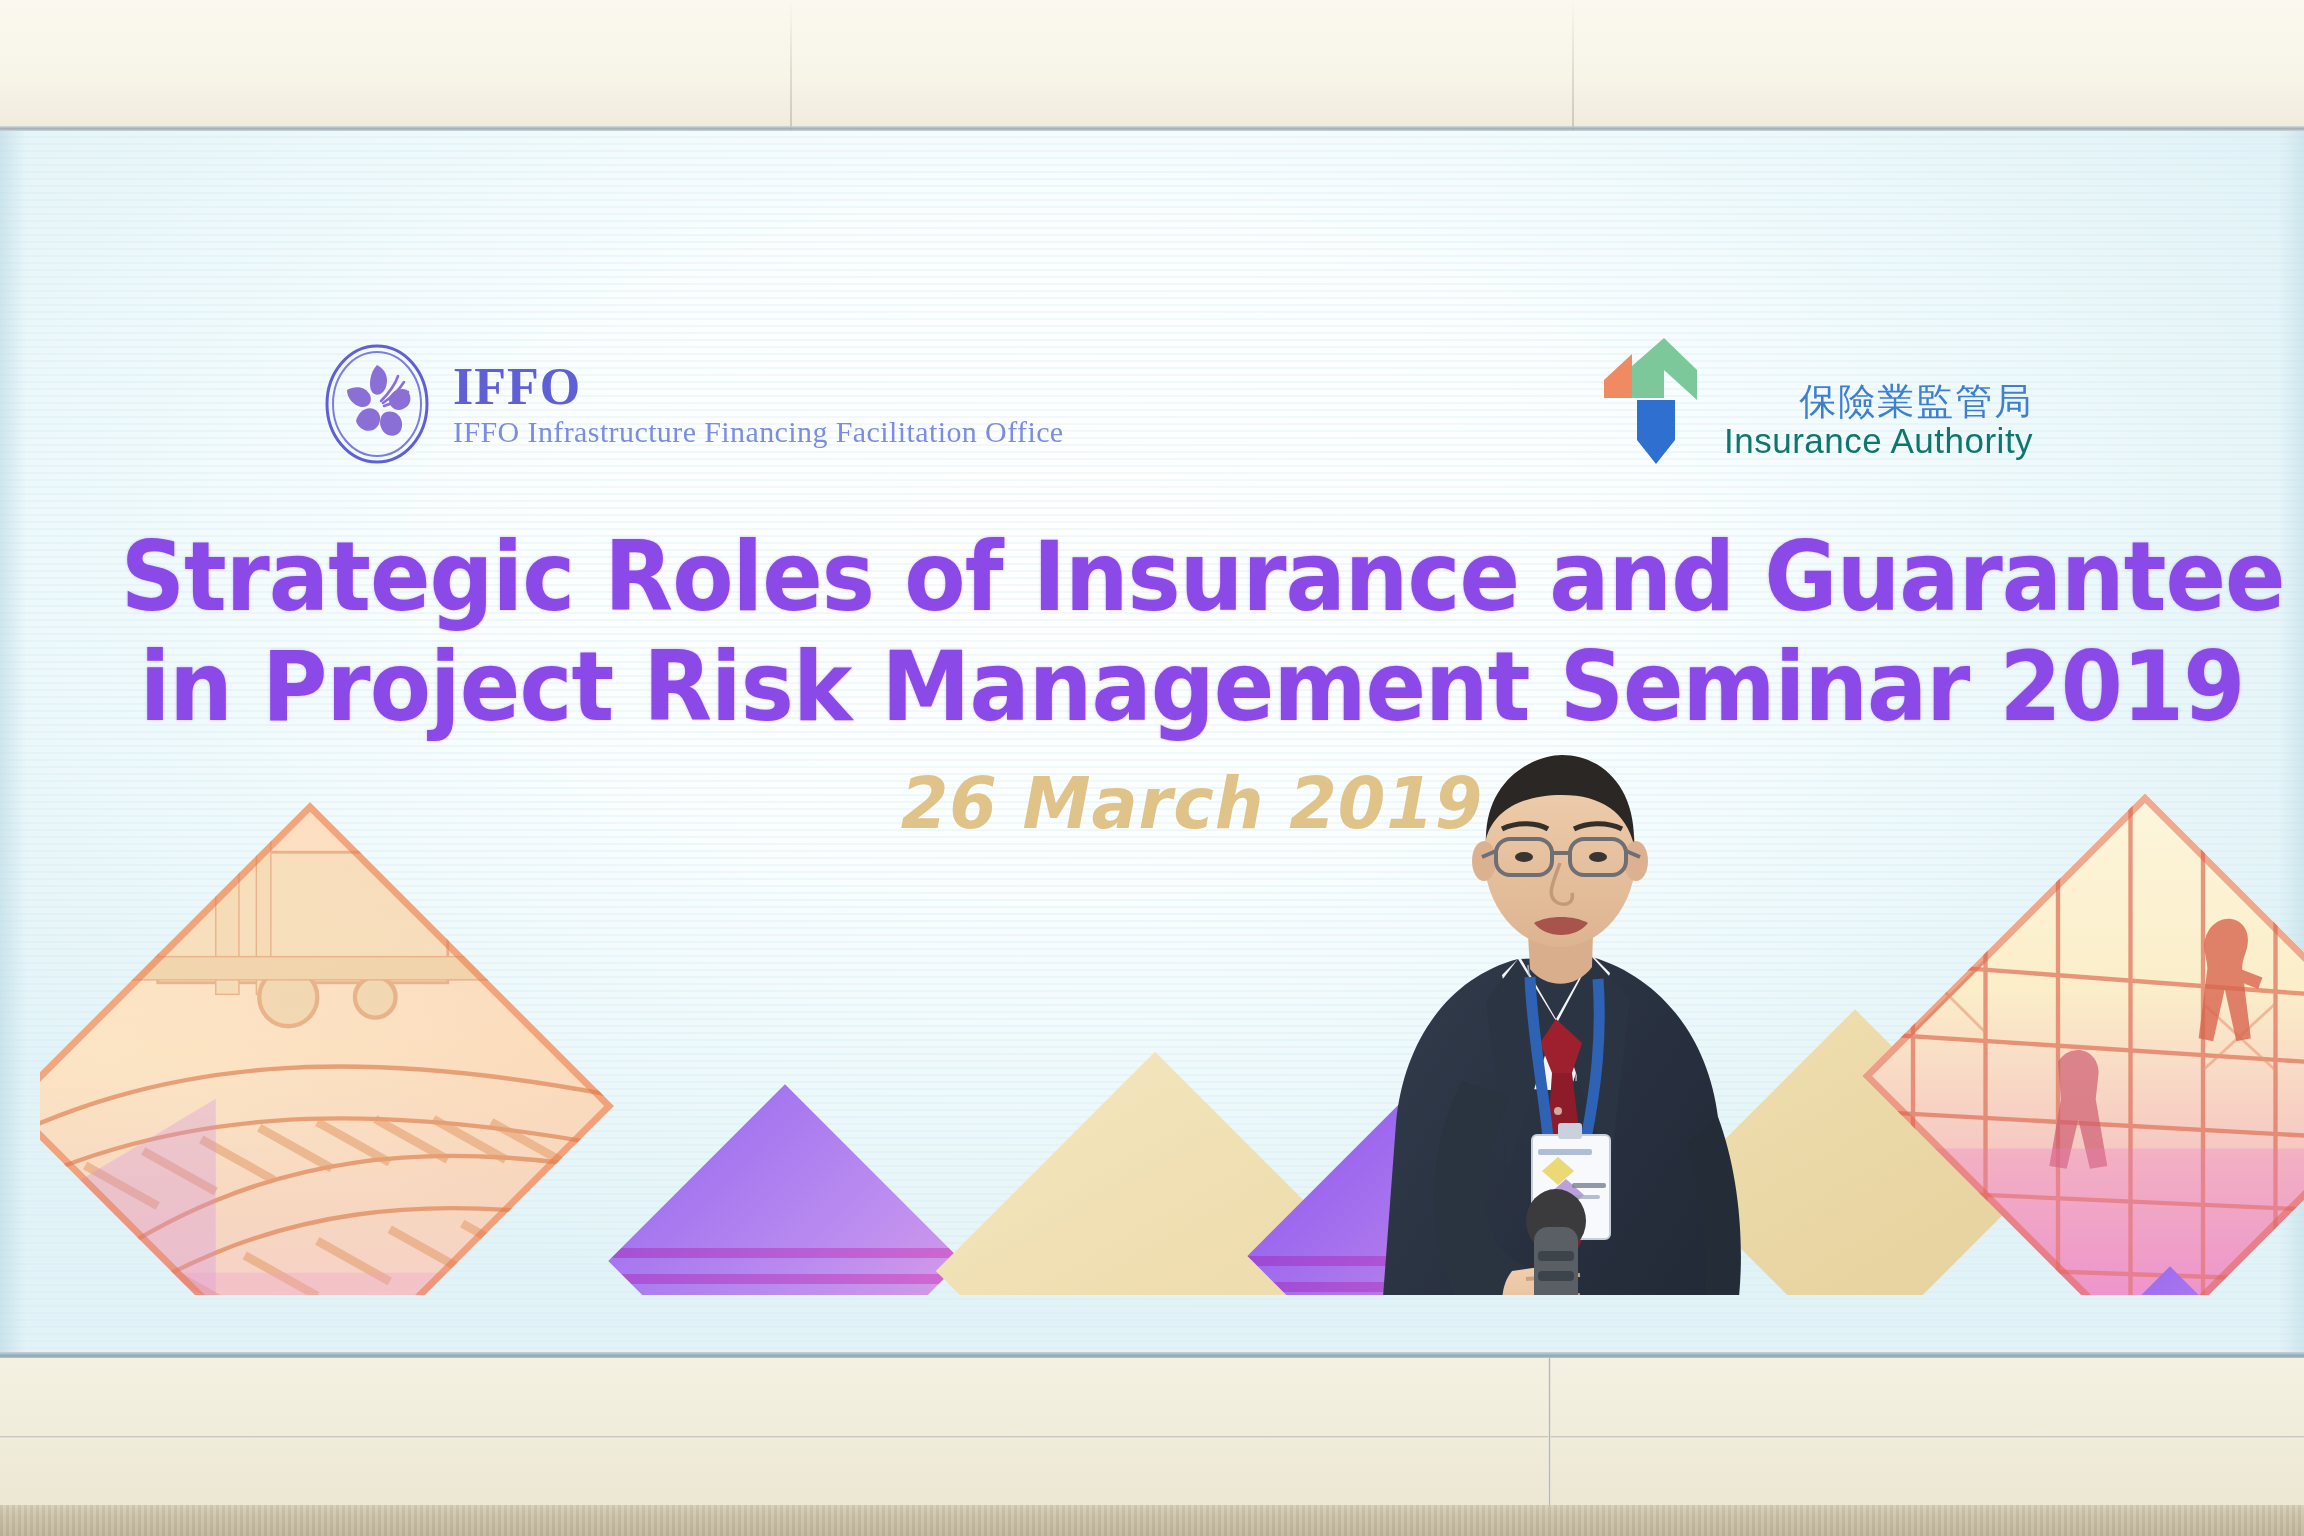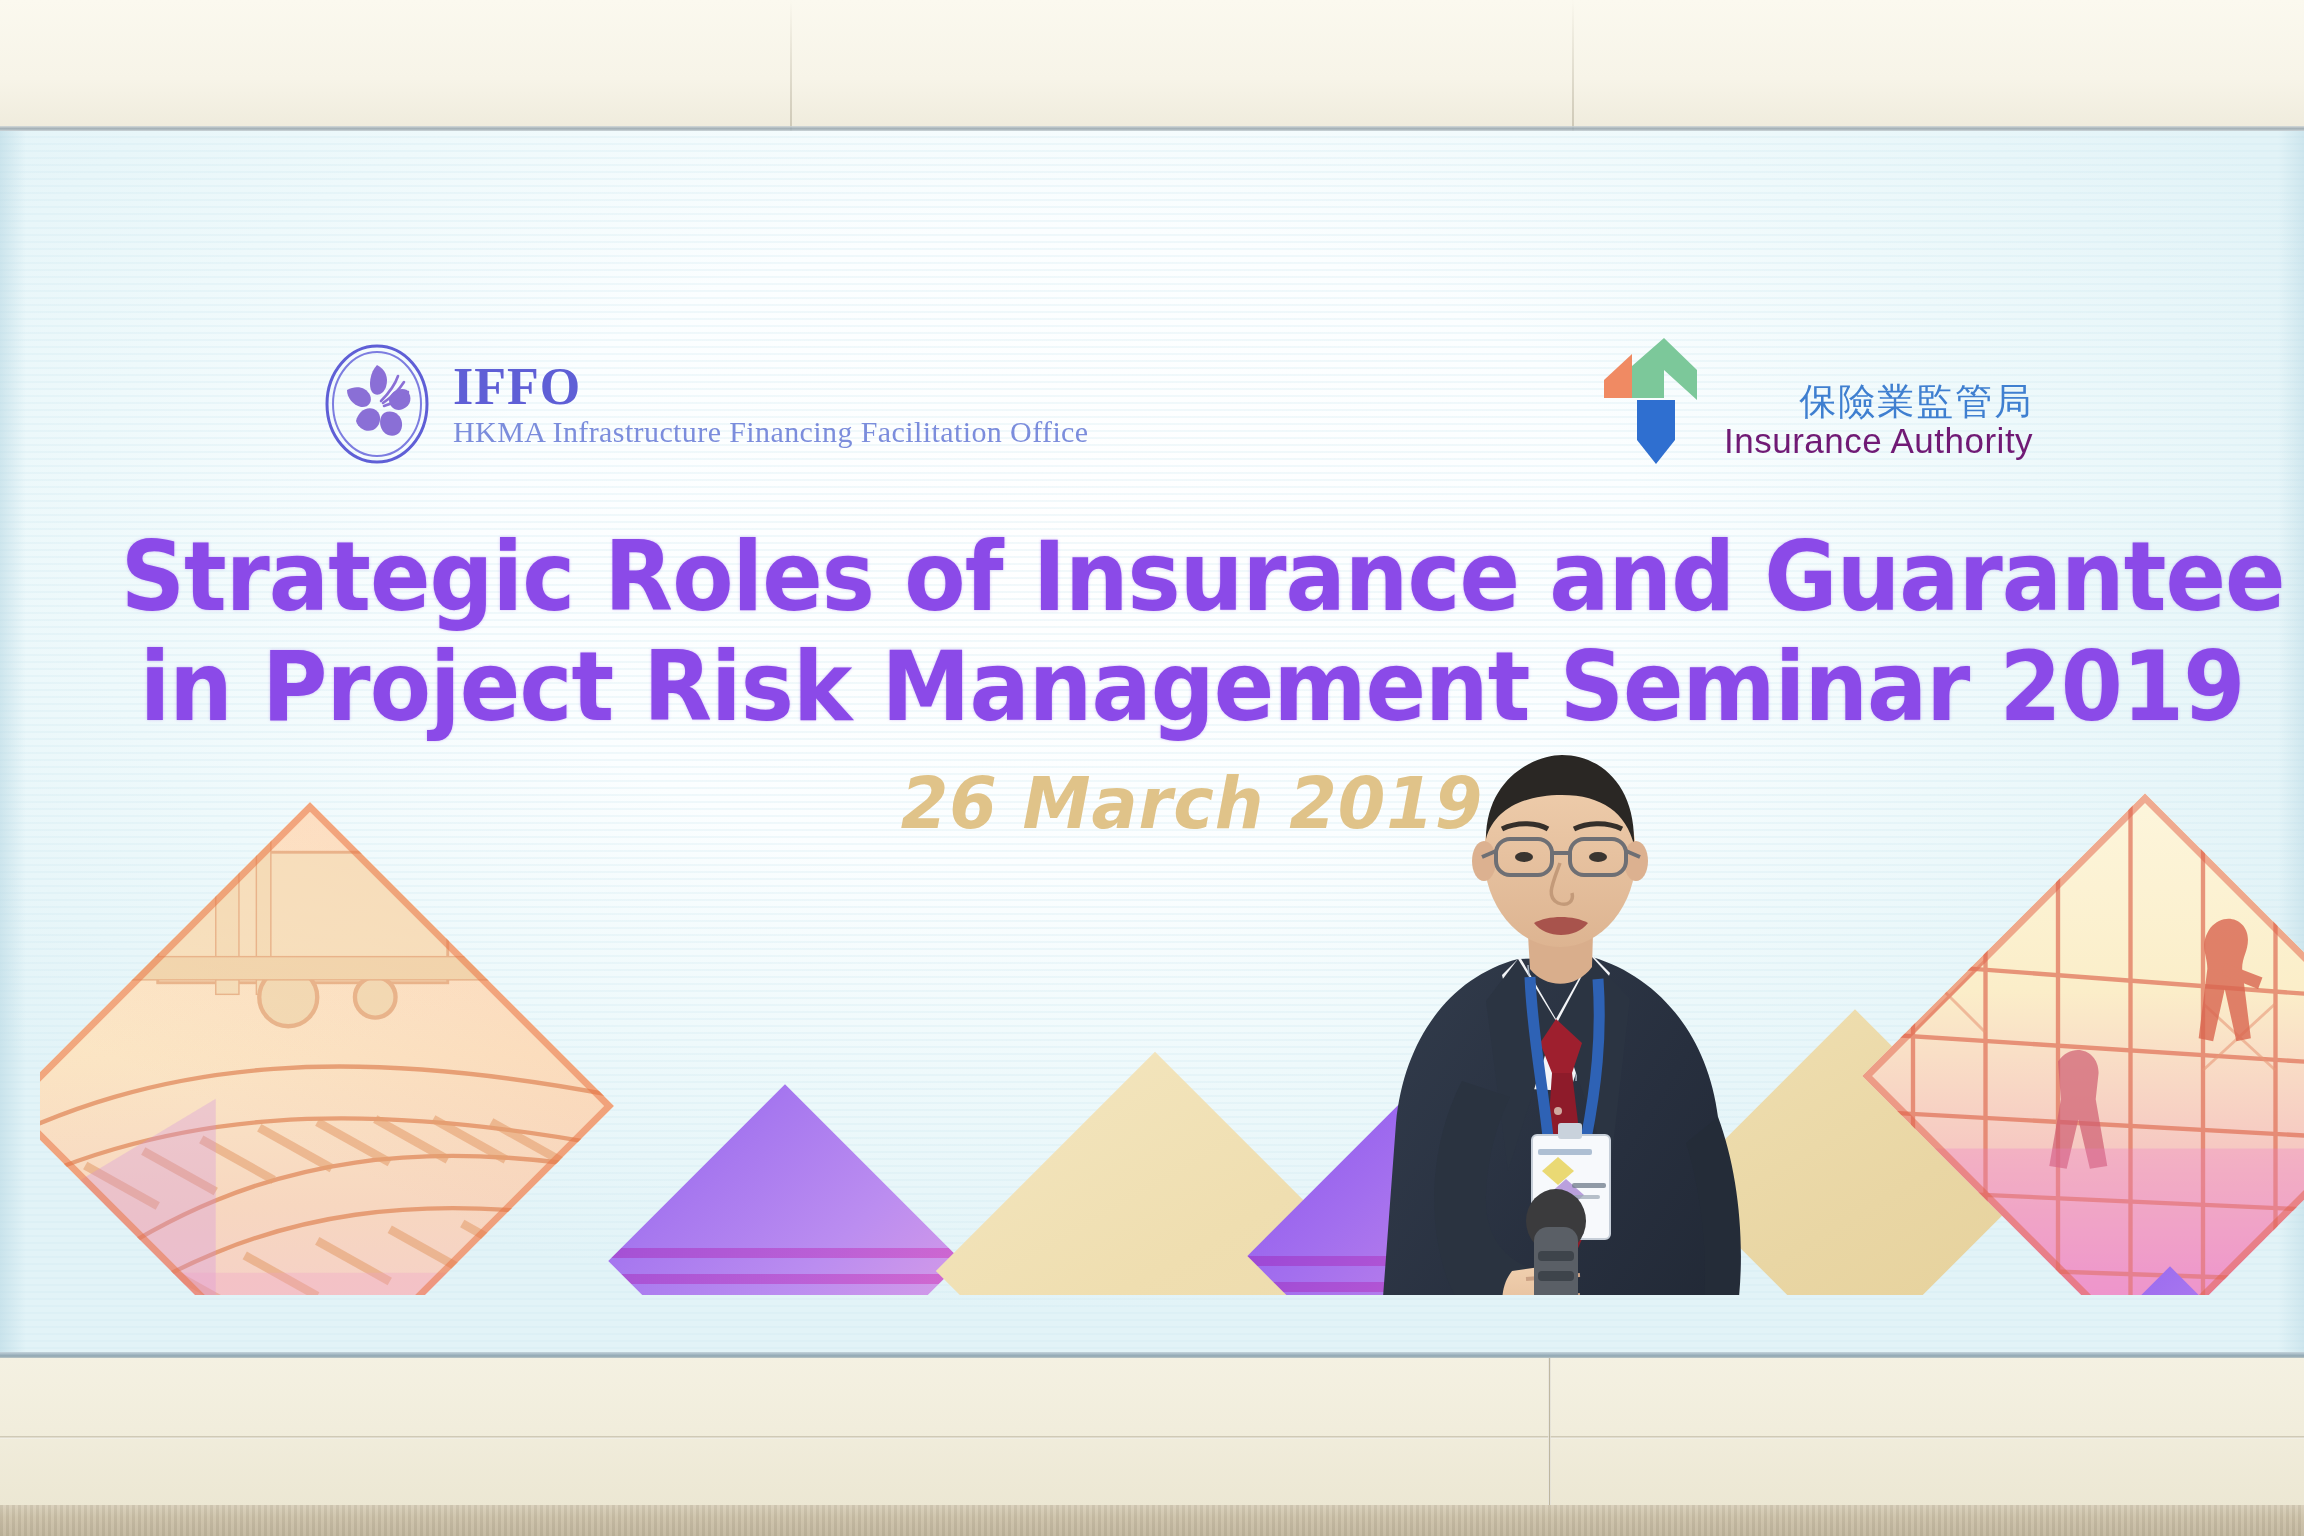--- a/index.html
+++ b/index.html
@@ -67,21 +67,21 @@
   .iffo-cn{font-family:"DejaVu Sans",sans-serif;font-size:40px;color:#6a6ae0;
     letter-spacing:3px;line-height:1;white-space:nowrap;}
   .iffo-en{font-family:"Liberation Serif",serif;font-size:30px;color:#7b8ddc;
     letter-spacing:.4px;line-height:1.1;white-space:nowrap;}
 
   .logo-ia{position:absolute;left:1562px;top:205px;display:flex;align-items:flex-end;gap:14px;}
   .ia-mark{width:108px;height:130px;flex:0 0 auto;}
   .ia-text{display:flex;flex-direction:column;padding-bottom:6px;}
   .ia-cn{font-family:"DejaVu Sans",sans-serif;font-size:37px;color:#3f7fd0;
     letter-spacing:2px;line-height:1.05;white-space:nowrap;text-align:right;}
-  .ia-en{font-family:"Liberation Sans",sans-serif;font-size:35px;color:#701a75;
+  .ia-en{font-family:"Liberation Sans",sans-serif;font-size:35px;color:#0f766e;
     letter-spacing:.5px;line-height:1.1;white-space:nowrap;}
 
   
   .headline{position:absolute;left:0;top:398px;width:2304px;text-align:center;}
   .hl-line{
     font-family:"DejaVu Sans","Liberation Sans",sans-serif;
     font-weight:bold;font-size:96px;line-height:1.02;
     color:#8b4ae8;white-space:nowrap;
     transform:scaleX(.93);transform-origin:center;
     text-shadow:0 0 3px rgba(139,74,232,.35);
@@ -196,21 +196,21 @@
         <g stroke="#8a6fd6" stroke-width="2.6" fill="none" stroke-linecap="round">
           <path d="M58 58 C66 50 72 42 75 33"></path>
           <path d="M60 60 C69 54 76 47 81 39"></path>
           <path d="M61 63 C71 60 79 55 85 49"></path>
         </g>
       </svg>
       <div class="iffo-text">
         <div class="iffo-row1">
           <div class="iffo-abbr">IFFO</div>
         </div>
-        <div class="iffo-en">HKMA Infrastructure Financing Facilitation Office</div>
+        <div class="iffo-en">IFFO Infrastructure Financing Facilitation Office</div>
       </div>
     </div>
 
     <div class="logo-ia">
       <svg class="ia-mark" viewBox="0 0 108 130">
         <path d="M30 30 L62 2 L95 34 L95 64 L62 34 L62 62 L30 62 Z" fill="#7cc89a"></path>
         <path d="M2 44 L30 18 L30 62 L2 62 Z" fill="#f08a63"></path>
         <path d="M35 64 L73 64 L73 104 L54 128 L35 104 Z" fill="#2f6fd0"></path>
       </svg>
       <div class="ia-text">

